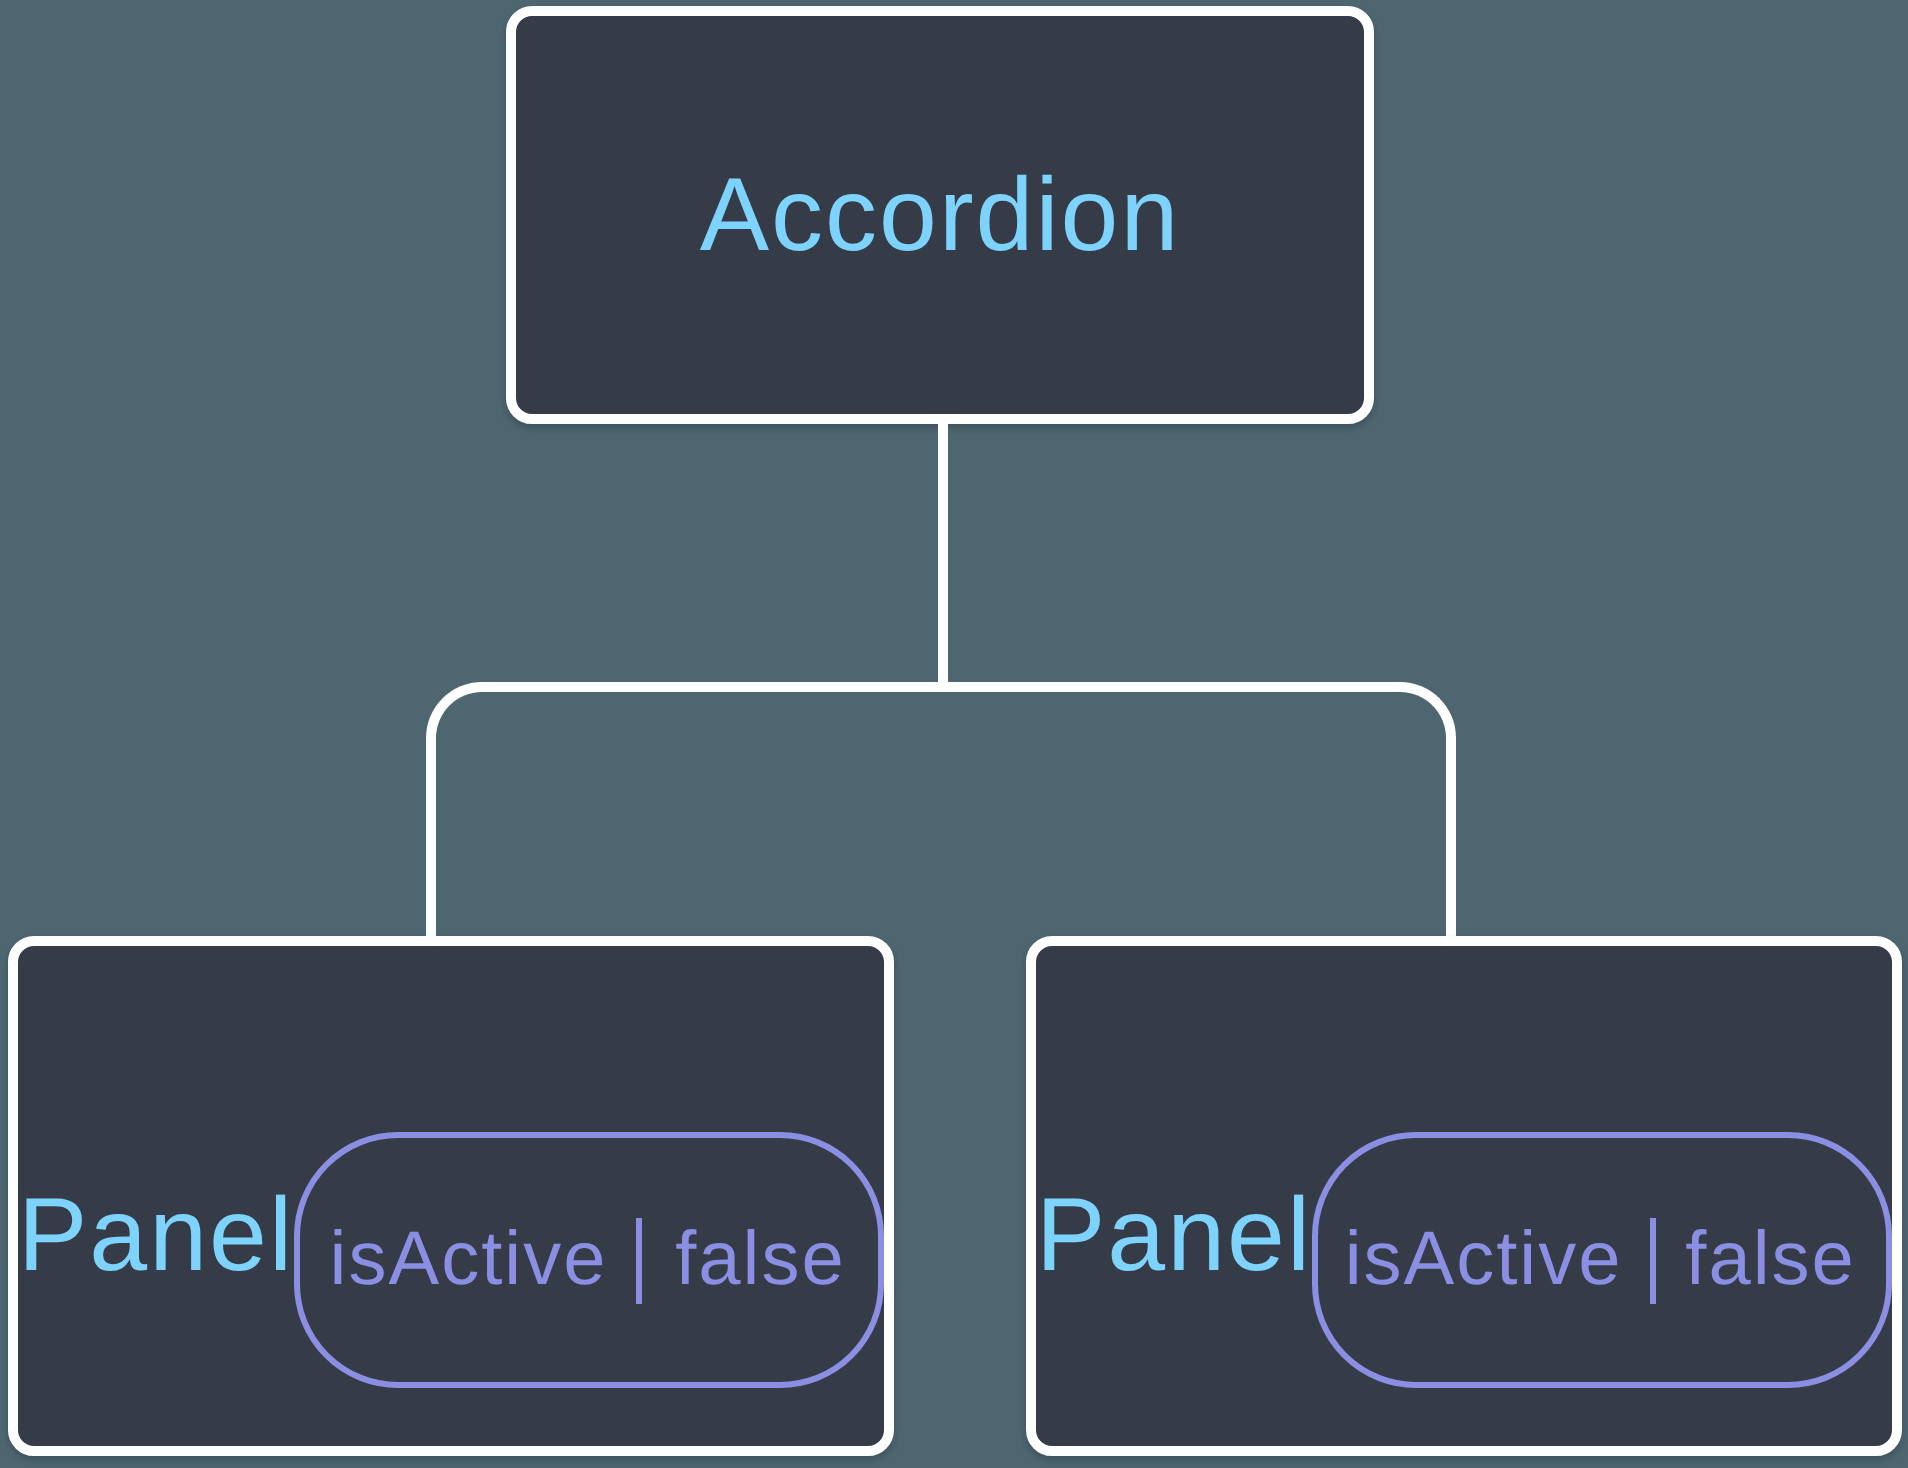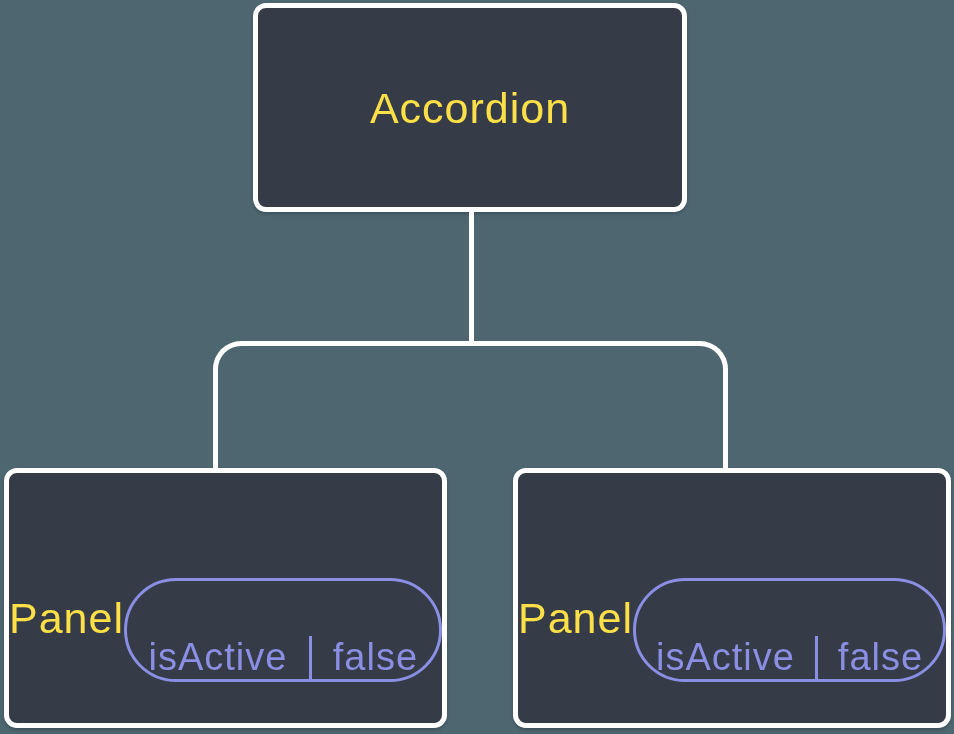--- a/index.html
+++ b/index.html
@@ -25,22 +25,22 @@
   .root-node {
     left: 253px;
     top: 3px;
     width: 434px;
     height: 209px;
     display: flex;
     align-items: center;
     justify-content: center;
   }
   .node-label {
-    color: #fde047;
-    font-size: 43px;
+    color: #7dd3fc;
+    font-size: 52px;
     line-height: 46px;
     font-weight: 500;
     letter-spacing: 1px;
     white-space: nowrap;
     text-align: right;
   }
   .connector {
     position: absolute;
   }
   .stem {
@@ -75,26 +75,26 @@
     left: 4px;
     width: 443px;
   }
   .panel-right {
     left: 513px;
     width: 438px;
   }
   .state-pill {
     margin-top: 24px;
     width: 368px;
-    height: 104px;
+    height: 128px;
     box-sizing: border-box;
     border: 3px solid var(--state-accent, #8A8FE4);
     border-radius: 52px;
     display: flex;
-    align-items: flex-end;
+    align-items: center;
     overflow: hidden;
   }
   .pill-key, .pill-value {
     display: flex;
     align-items: center;
     justify-content: center;
     color: var(--state-accent, #8A8FE4);
     font-size: 38px;
     letter-spacing: 1px;
     white-space: nowrap;

